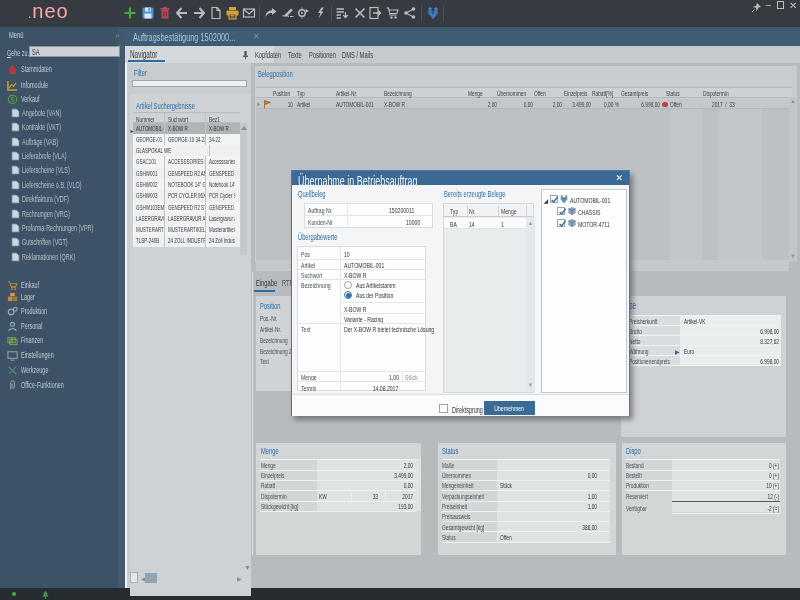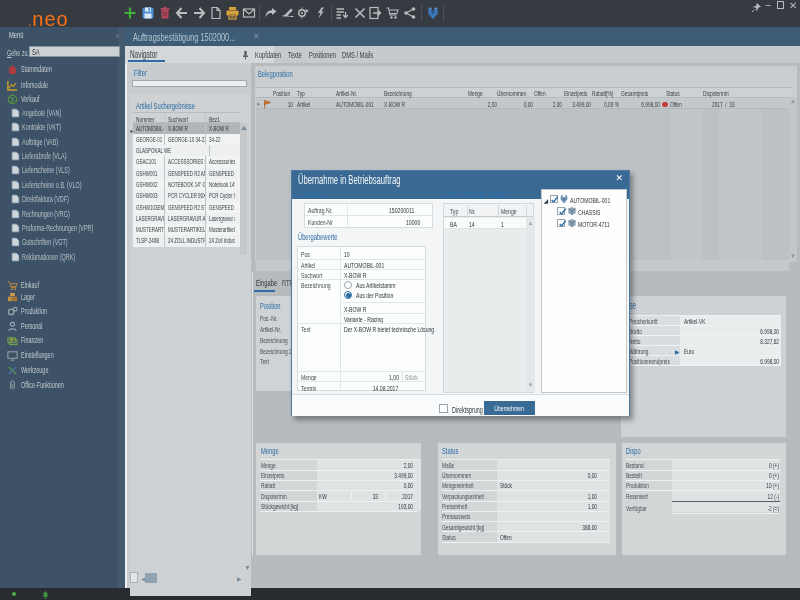--- a/index.html
+++ b/index.html
@@ -1,20 +1,20 @@
 <!DOCTYPE html>
 <html><head><meta charset="utf-8">
 <style>
 *{margin:0;padding:0;box-sizing:border-box;}
 html,body{width:800px;height:600px;overflow:hidden;font-family:"Liberation Sans",sans-serif;}
 body{position:relative;background:#b7bbbd;font-size:10px;color:#33393d;}
 .abs{position:absolute;}
 
 #topbar{position:absolute;left:0;top:0;width:800px;height:27px;background:#353b40;}
-#logo{position:absolute;left:28px;top:8px;color:#f97316;font-size:20px;font-weight:normal;letter-spacing:1px;}
+#logo{position:absolute;left:28px;top:0px;color:#fca5a5;font-size:20px;font-weight:normal;letter-spacing:1px;}
 .ticon{position:absolute;top:6px;}
 .tsep{position:absolute;top:5px;width:1px;height:16px;background:#4a5156;}
 
 #sidebar{position:absolute;left:0;top:27px;width:125px;height:561px;background:#3d5267;color:#c6cdd3;}
 #menuhdr{position:absolute;left:9px;top:3px;font-size:9px;color:#cfd5da;}
 #gotolabel{position:absolute;left:7px;top:21px;font-size:8.5px;}
 #gotoinput{position:absolute;left:29px;top:19px;width:91px;height:11px;background:#ccd1d4;border:1px solid #8b97a0;font-size:9px;color:#2c3236;padding-left:2px;line-height:10px;}
 .mi{position:absolute;left:21px;font-size:8.5px;white-space:nowrap;color:#c3cad0;}
 .mi2{position:absolute;left:22px;font-size:8.5px;white-space:nowrap;color:#b8c0c7;}
 .mico{position:absolute;left:7px;width:11px;height:11px;}
@@ -50,21 +50,21 @@
 [style*="text-align:right"]{transform-origin:100% 50% !important;}
 [style*="text-align:center"]{transform-origin:50% 50% !important;}
 .nc span{display:inline-block;transform:scaleX(0.64);transform-origin:0 50%;white-space:nowrap;}
 .sq{display:inline-block;white-space:nowrap;}
 .psep{left:374px;width:156px;height:1px;background:#f0f2f2;}
 .msep{left:9px;width:157px;height:1px;background:#eef0f1;}
 .ssep{left:191px;width:168px;height:1px;background:#eef0f1;}
 .dsep{left:375px;width:153.5px;height:1px;background:#eef0f1;}
 
 #modal{position:absolute;left:291px;top:170px;width:339px;height:246px;background:#f3f5f6;border:1px solid #4a7aa5;box-shadow:3px 4px 5px rgba(40,45,50,0.45);}
-#mtitle{position:absolute;left:0;top:0;width:100%;height:28px;background:#3a6a94;color:#f2f5f7;font-size:12px;padding:1.5px 0 0 6px;}
+#mtitle{position:absolute;left:0;top:0;width:100%;height:14px;background:#3a6a94;color:#f2f5f7;font-size:14px;padding:1.5px 0 0 6px;}
 #mclose{position:absolute;right:6px;top:2px;color:#ffffff;font-size:9px;}
 .mhdr{position:absolute;color:#2e6da4;font-size:9px;white-space:nowrap;}
 .ml{font-size:8px;color:#454d52;white-space:nowrap;}
 .mv{font-size:8px;color:#2e3539;white-space:nowrap;}
 .mbx{position:absolute;background:#fcfdfd;border:1px solid #d9dcde;}
 </style>
 </head>
 <body>
 <div id="topbar">
   <div id="logo"><span style="font-size:12px;">.</span>neo</div>

